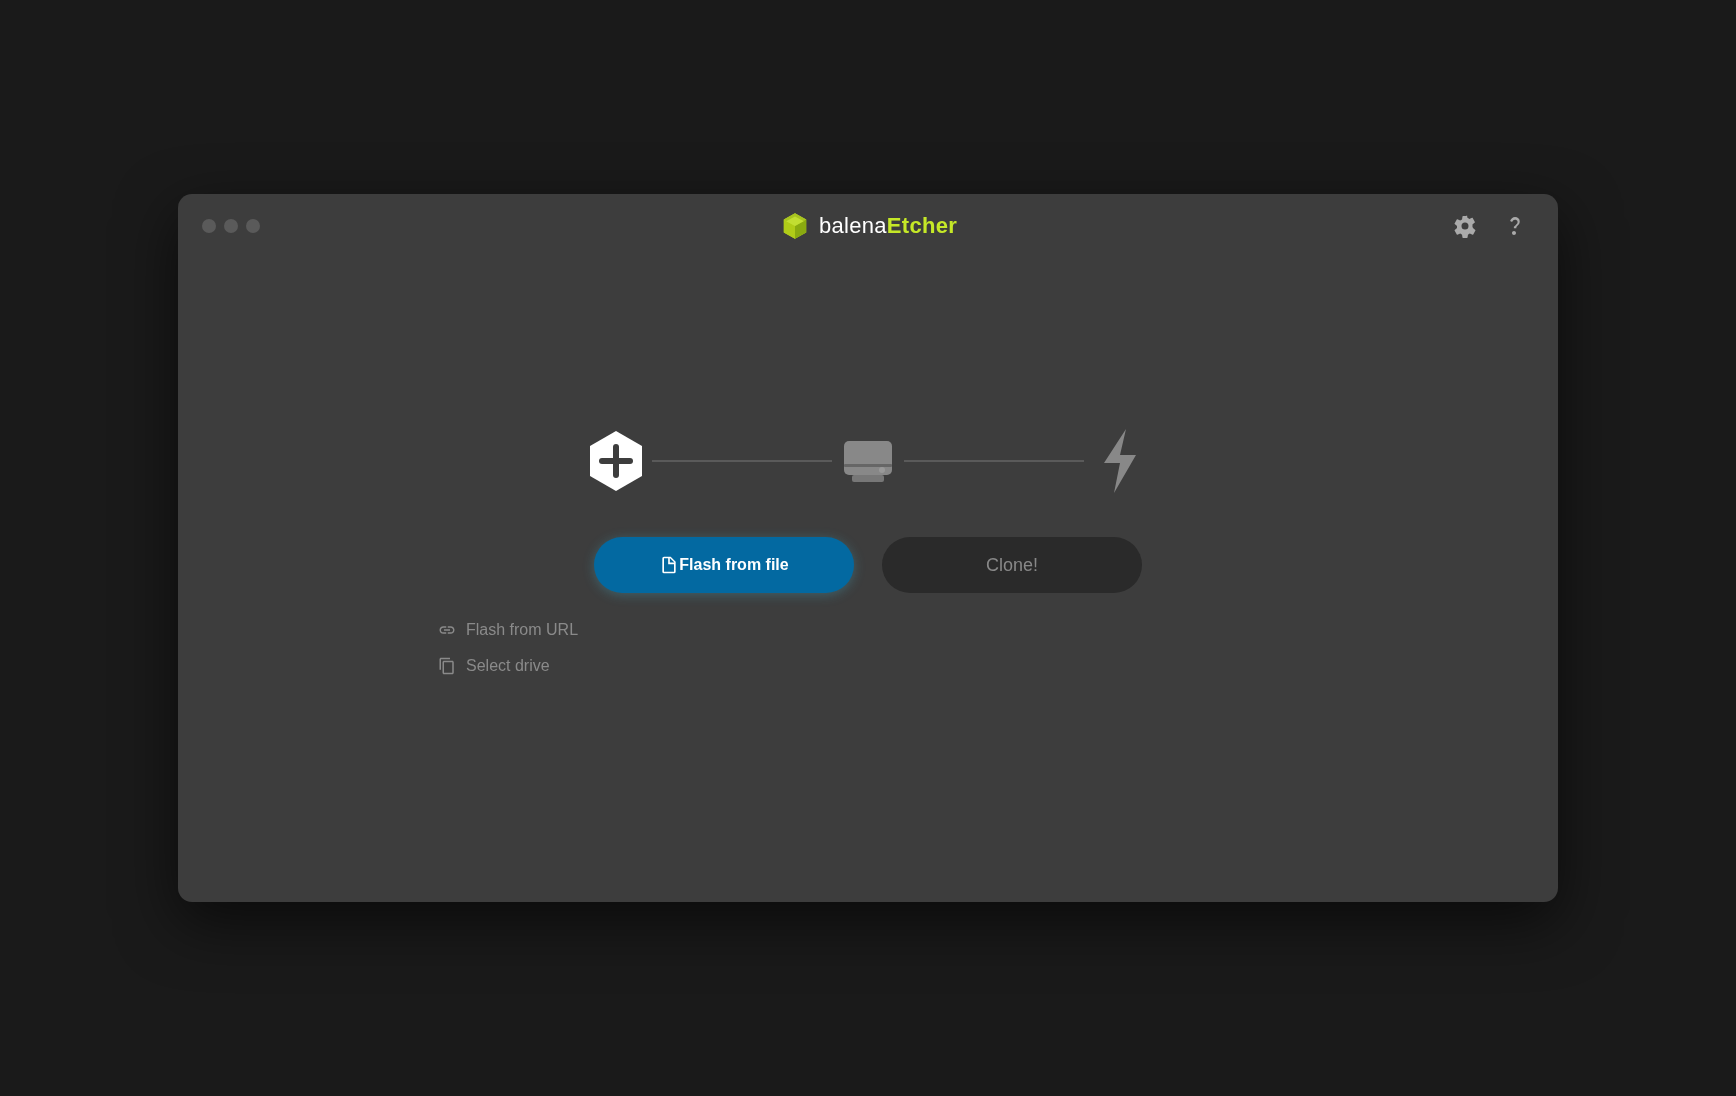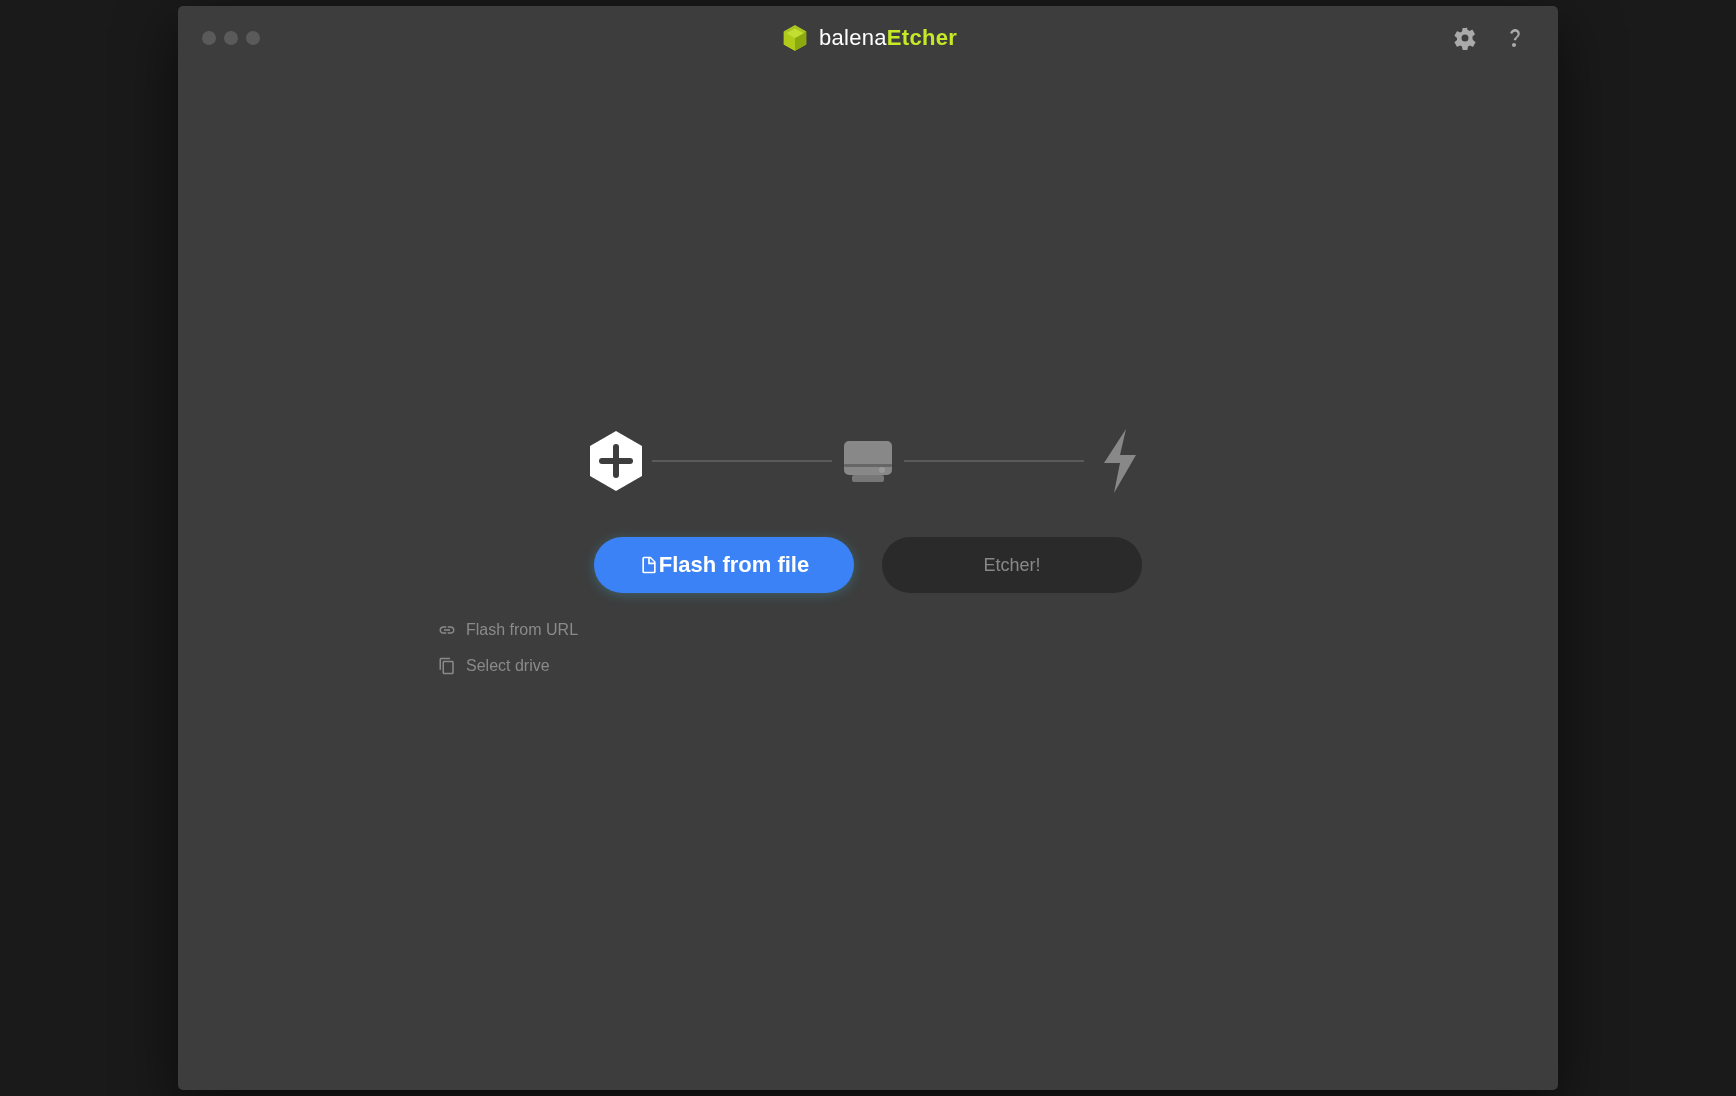--- a/index.html
+++ b/index.html
@@ -13,23 +13,23 @@
       display: flex;
       justify-content: center;
       align-items: center;
       width: 1736px;
       height: 1096px;
       font-family: -apple-system, BlinkMacSystemFont, 'Segoe UI', sans-serif;
     }
 
     .window {
       width: 1380px;
-      height: 1084px;
+      height: 708px;
       background: #3d3d3d;
-      border-radius: 5px;
+      border-radius: 14px;
       position: relative;
       box-shadow: 0 20px 60px rgba(0,0,0,0.6);
     }
 
     .title-bar {
       display: flex;
       align-items: center;
       justify-content: center;
       padding: 20px 24px;
       position: relative;
@@ -171,27 +171,27 @@
       display: flex;
       align-items: center;
       justify-content: center;
       gap: 28px;
       margin-bottom: 28px;
       width: 100%;
       max-width: 900px;
     }
 
     .btn-flash-file {
-      background: #3b82f6;
+      background: #0369a1;
       color: #fff;
       border: none;
       border-radius: 40px;
       padding: 0 32px;
       height: 56px;
-      font-size: 22px;
+      font-size: 16px;
       font-weight: 600;
       cursor: pointer;
       display: flex;
       align-items: center;
       min-width: 260px;
       justify-content: center;
       box-shadow: 0 2px 12px rgba(69,184,216,0.3);
     }
 
     .btn-select-target {
@@ -343,21 +343,21 @@
       <button class="btn-flash-file">
 
         <svg width="20" height="20" viewBox="0 0 24 24" fill="white">
           <path d="M14 2H6a2 2 0 0 0-2 2v16a2 2 0 0 0 2 2h12a2 2 0 0 0 2-2V8l-6-6zm-1 1.5L18.5 9H13V3.5zM6 20V4h5v7h7v9H6z"></path>
         </svg>
         <span>Flash from file</span>
       </button>
 
 
       <button class="btn-flash">
-        <span>Etcher!</span>
+        <span>Clone!</span>
       </button>
 
     </div>
 
     <div class="secondary-links">
       <button class="secondary-link">
         <svg width="18" height="18" viewBox="0 0 24 24" fill="#8a8a8a">
           <path d="M3.9 12c0-1.71 1.39-3.1 3.1-3.1h4V7H7c-2.76 0-5 2.24-5 5s2.24 5 5 5h4v-1.9H7c-1.71 0-3.1-1.39-3.1-3.1zM8 13h8v-2H8v2zm9-6h-4v1.9h4c1.71 0 3.1 1.39 3.1 3.1s-1.39 3.1-3.1 3.1h-4V17h4c2.76 0 5-2.24 5-5s-2.24-5-5-5z"></path>
         </svg>
         <span>Flash from URL</span>

